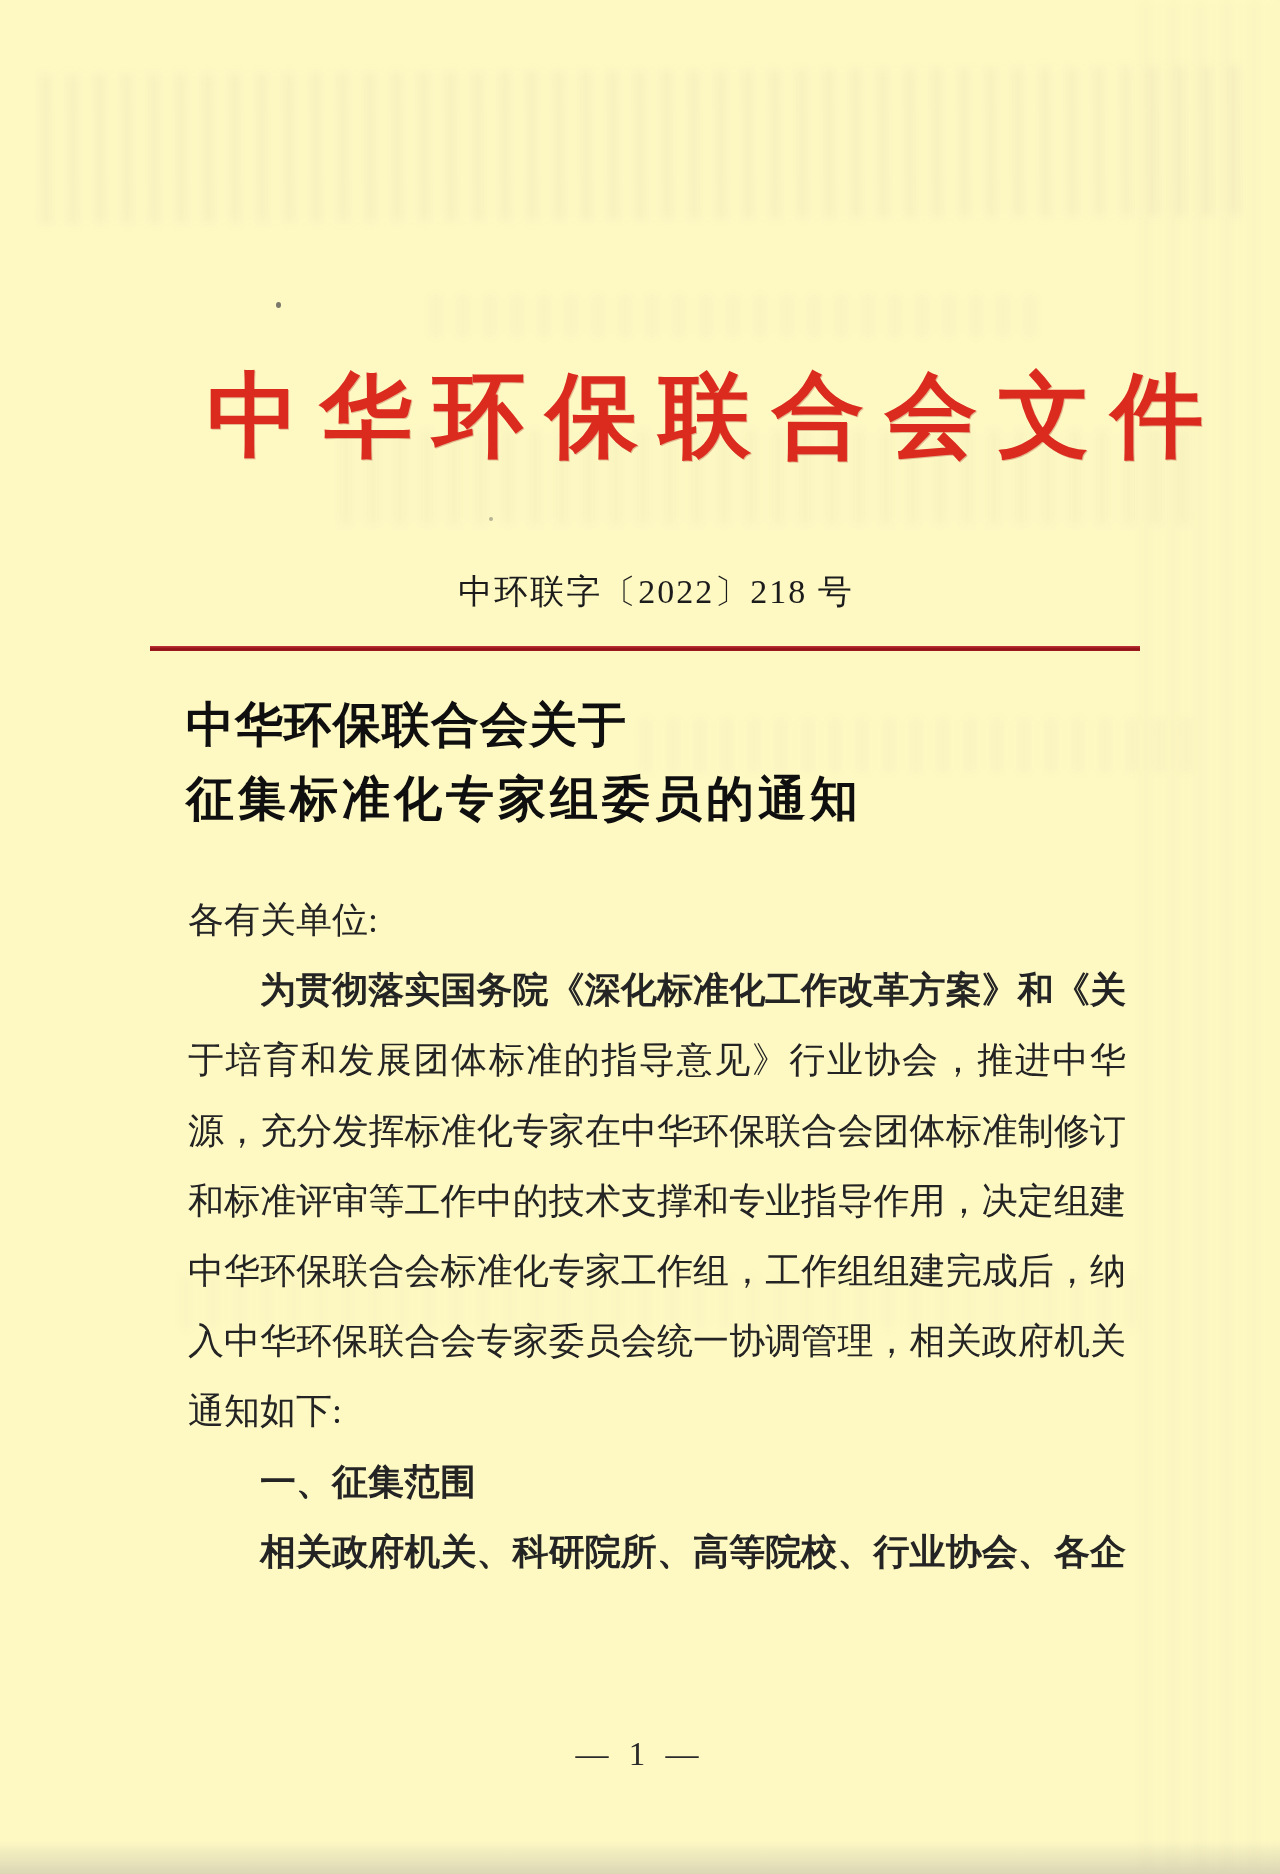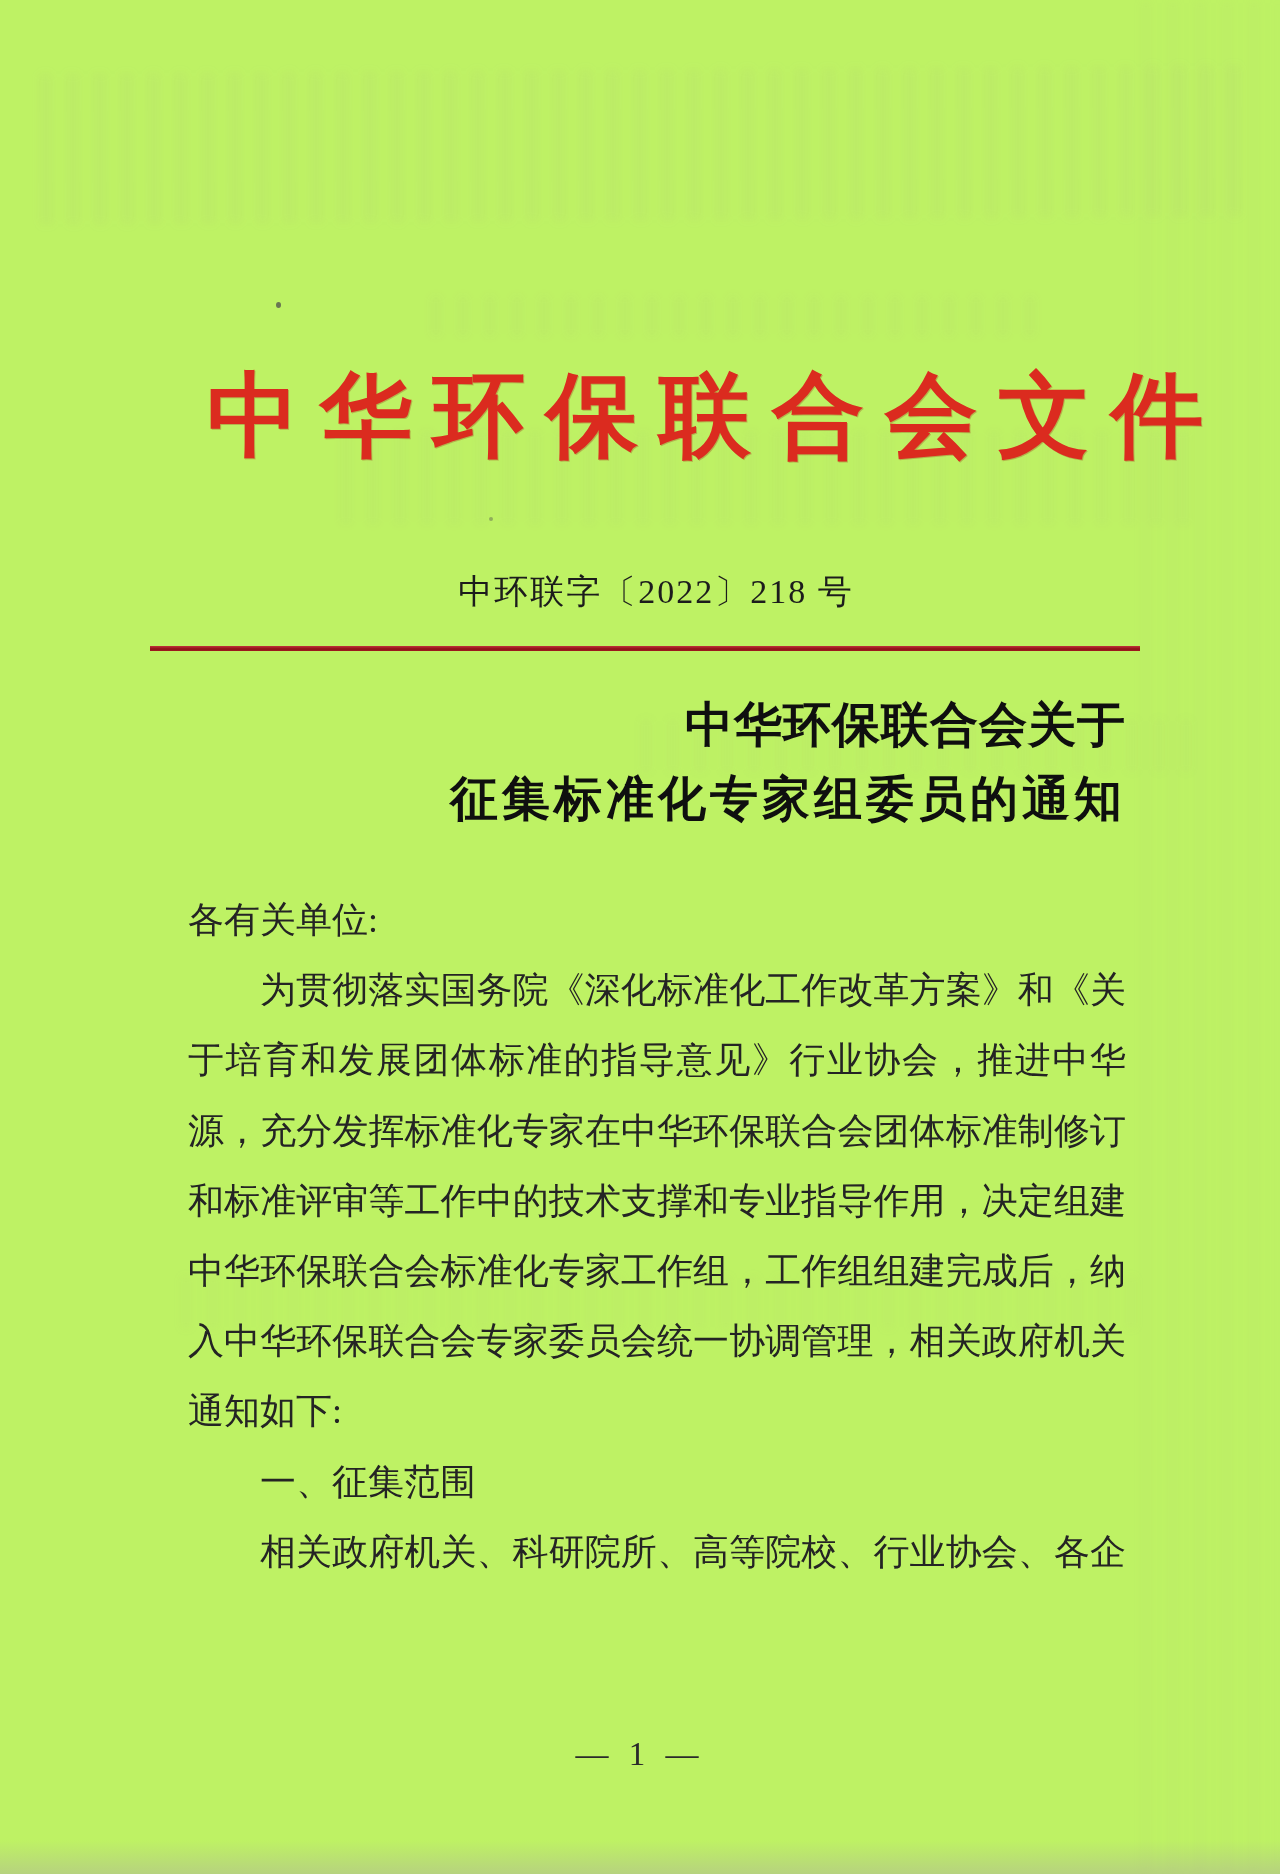--- a/index.html
+++ b/index.html
@@ -6,21 +6,21 @@
     margin: 0;
     padding: 0;
     background: #e9e7e4;
     font-family: "Liberation Serif", "DejaVu Serif", serif;
   }
   .page {
     position: relative;
     width: 1280px;
     height: 1874px;
     margin: 0 auto;
-    background: #bef264;
+    background: #fef9c3;
     overflow: hidden;
     color: #1f1f1f;
   }
 
   
   .ghost {
     position: absolute;
     pointer-events: none;
     filter: blur(5px);
     background: repeating-linear-gradient(90deg,
@@ -81,21 +81,21 @@
     height: 5px;
     background: linear-gradient(180deg, #c2333a 0%, #8c1216 60%, #a11a20 100%);
   }
 
   
   .doc-title {
     position: absolute;
     top: 688px;
     left: 186px;
     width: 940px;
-    text-align: right;
+    text-align: left;
     font-weight: 700;
     color: #0f0f0f;
     font-size: 48px;
     line-height: 74px;
   }
   .doc-title .t1 { letter-spacing: 1px; }
   .doc-title .t2 { letter-spacing: 4px; }
 
   
   .body-block {
@@ -107,21 +107,21 @@
     line-height: 70.2px;
     color: #242424;
   }
   .body-line { white-space: nowrap; }
   .body-line.fill {
     white-space: normal;
     text-align: justify;
     text-align-last: justify;
     text-justify: inter-character;
   }
-  .body-line.indent { text-indent: 72px; }
+  .body-line.indent { text-indent: 72px; font-weight: bold; }
 
   
   .footer {
     position: absolute;
     top: 1732px;
     left: 0;
     width: 1280px;
     text-align: center;
     font-size: 33px;
     line-height: 44px;

